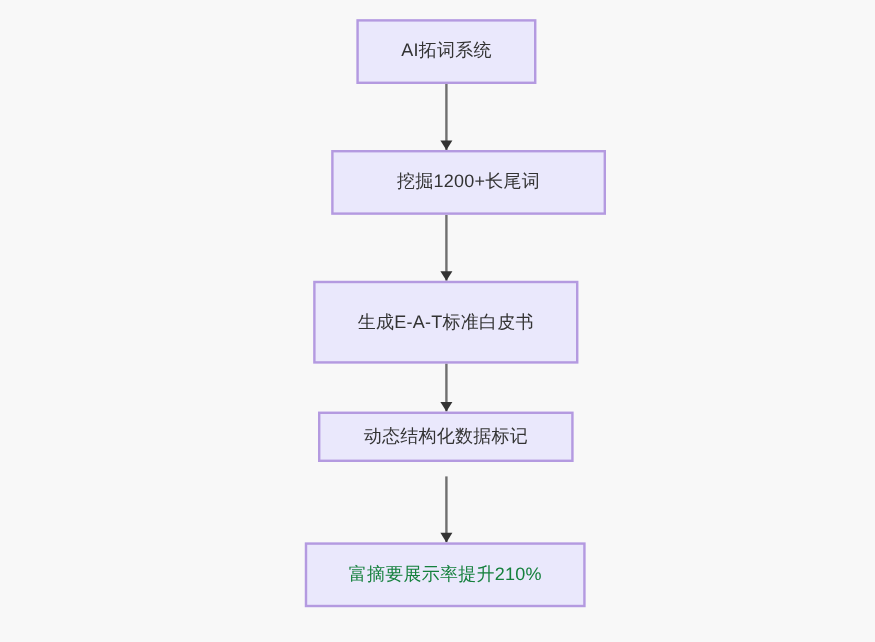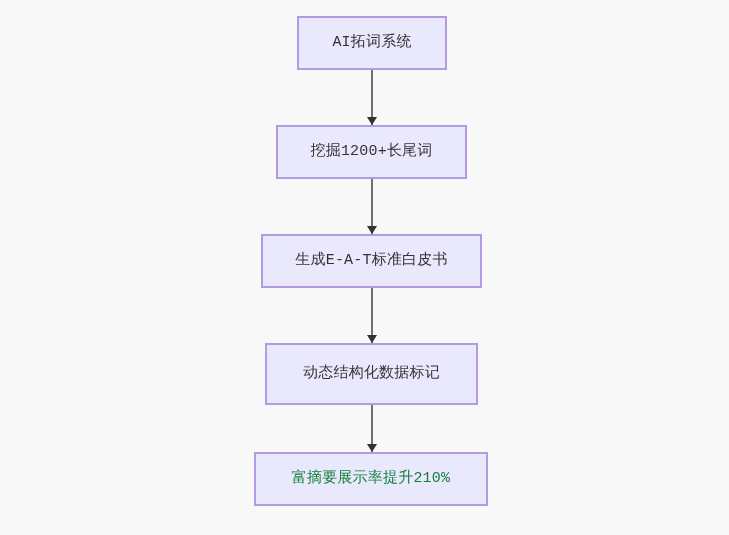--- a/index.html
+++ b/index.html
@@ -57,21 +57,21 @@
     height: 0;
     border-left: 5px solid transparent;
     border-right: 5px solid transparent;
     border-top: 8px solid #333333;
     left: -4px;
   }
 </style>
 </head>
 <body style="background: rgb(248, 248, 248);">
 
-<div id="flowchart" style="background: rgb(248, 248, 248); font-family: Liberation Mono, monospace;">
+<div id="flowchart" style="background: rgb(248, 248, 248);">
 
   <div class="edge" style="left: 371px; top: 70px; width: 2px; height: 55px;">
     <div class="edge-line" style="height: 55px; background: rgb(112, 112, 112);"></div>
     <div class="edge-arrow" style="top: 47px; border-top-color: rgb(51, 51, 51);"></div>
   </div>
   <div class="edge" style="left: 371px; top: 179px; width: 2px; height: 55px;">
     <div class="edge-line" style="height: 55px; background: rgb(112, 112, 112);"></div>
     <div class="edge-arrow" style="top: 47px; border-top-color: rgb(51, 51, 51);"></div>
   </div>
   <div class="edge" style="left: 371px; top: 288px; width: 2px; height: 55px;">
@@ -80,29 +80,29 @@
   </div>
   <div class="edge" style="left: 371px; top: 397px; width: 2px; height: 55px;">
     <div class="edge-line" style="height: 55px; background: rgb(112, 112, 112);"></div>
     <div class="edge-arrow" style="top: 47px; border-top-color: rgb(51, 51, 51);"></div>
   </div>
 
   <div class="node" style="left: 297px; top: 16px; width: 150px; height: 54px; background: rgb(234, 232, 252); border-color: rgb(180, 154, 224); color: rgb(51, 51, 51);">
     <span class="node-label">AI拓词系统</span>
   </div>
 
-  <div class="node" style="left: 276px; top: 125px; width: 191px; height: 54px; background: rgb(234, 232, 252); border-color: rgb(180, 154, 224); color: rgb(51, 51, 51);">
+  <div class="node" style="left: 276px; top: 125px; width: 229px; height: 54px; background: rgb(234, 232, 252); border-color: rgb(180, 154, 224); color: rgb(51, 51, 51);">
     <span class="node-label">挖掘1200+长尾词</span>
   </div>
 
-  <div class="node" style="left: 261px; top: 234px; width: 221px; height: 54px; background: rgb(234, 232, 252); border-color: rgb(180, 154, 224); color: rgb(51, 51, 51);">
+  <div class="node" style="left: 261px; top: 234px; width: 221px; height: 69px; background: rgb(234, 232, 252); border-color: rgb(180, 154, 224); color: rgb(51, 51, 51);">
     <span class="node-label">生成E-A-T标准白皮书</span>
   </div>
 
-  <div class="node" style="left: 265px; top: 343px; width: 213px; height: 62px; background: rgb(234, 232, 252); border-color: rgb(180, 154, 224); color: rgb(51, 51, 51);">
+  <div class="node" style="left: 265px; top: 343px; width: 213px; height: 42px; background: rgb(234, 232, 252); border-color: rgb(180, 154, 224); color: rgb(51, 51, 51);">
     <span class="node-label">动态结构化数据标记</span>
   </div>
 
   <div class="node" style="left: 254px; top: 452px; width: 234px; height: 54px; background: rgb(234, 232, 252); border-color: rgb(180, 154, 224); color: #15803d;">
     <span class="node-label">富摘要展示率提升210%</span>
   </div>
 
 </div>
 
 </body></html>

